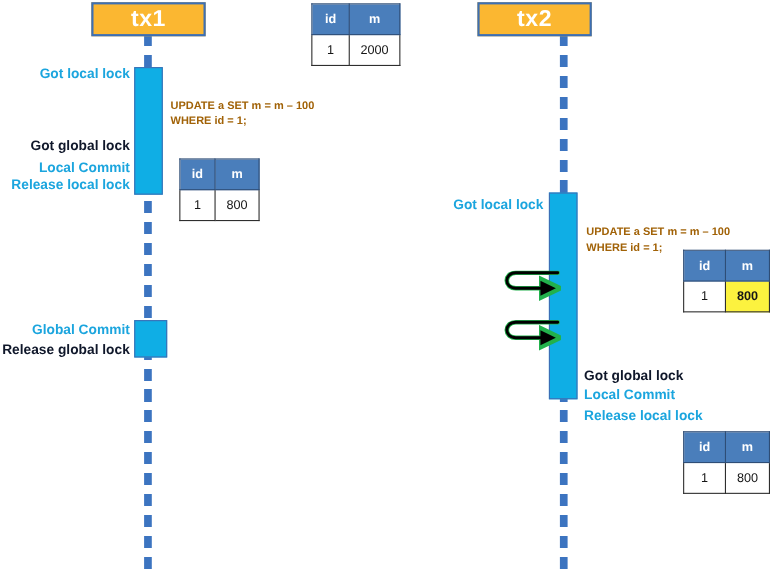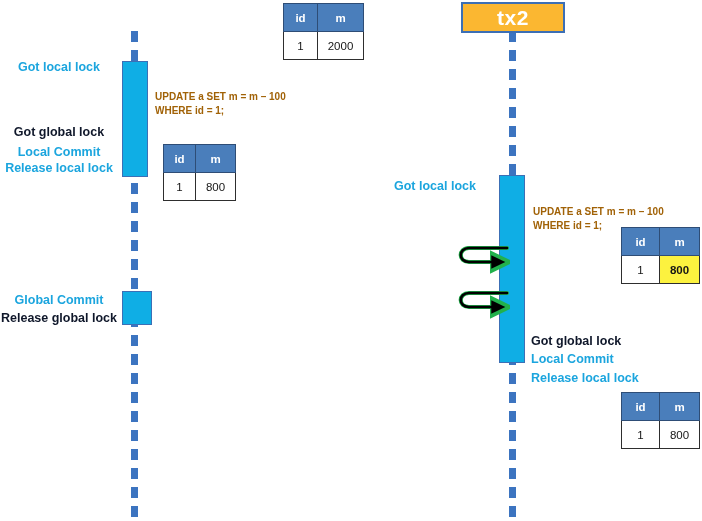--- a/index.html
+++ b/index.html
@@ -55,21 +55,21 @@
   }
 
   
   .label {
     position: absolute;
     font-weight: bold;
     font-size: 12.5px;
     white-space: nowrap;
     line-height: 1.18;
   }
-  .label.right-align { text-align: center; }
+  .label.right-align { text-align: right; }
   .lab-cyan  { color: #1BA5DE; }
   .lab-green { color: #0f172a; }
   .lab-navy  { color: #16348C; }
 
   .sql {
     position: absolute;
     font-weight: bold;
     font-size: 10px;
     color: #a16207;
     line-height: 1.38;
@@ -113,20 +113,23 @@
     pointer-events: none;
   }
 </style>
 </head>
 <body>
 
 <div id="canvas">
 
   <div class="lifeline" style="left:131px; top:31px; height:490px;"></div>
 
+  <div class="tx-header" style="left:83px; top:2px; width:104px;">
+    <span>tx1</span>
+  </div>
 
   <div class="activation" style="left:122px; top:61px; width:26px; height:116px;"></div>
 
   <div class="activation" style="left:122px; top:291px; width:30px; height:34px;"></div>
 
   <div class="label lab-cyan right-align" style="left:0px; top:60px; width:118px;">
     <span>Got local lock</span>
   </div>
 
   <div class="label lab-green right-align" style="left:0px; top:125px; width:118px;">
@@ -149,21 +152,21 @@
     <span>Global Commit</span>
   </div>
 
   <div class="sql" style="left:155px; top:90px;">
     <div>UPDATE a SET m = m – 100</div>
     <div>WHERE id = 1;</div>
   </div>
 
   <div class="lifeline" style="left:509px; top:31px; height:490px;"></div>
 
-  <div class="tx-header" style="left:461px; top:2px; width:104px;">
+  <div class="tx-header" style="left:434px; top:2px; width:104px;">
     <span>tx2</span>
   </div>
 
   <div class="activation" style="left:499px; top:175px; width:26px; height:188px;"></div>
 
   <div class="label lab-cyan right-align" style="left:376px; top:179px; width:118px;">
     <span>Got local lock</span>
   </div>
 
 

